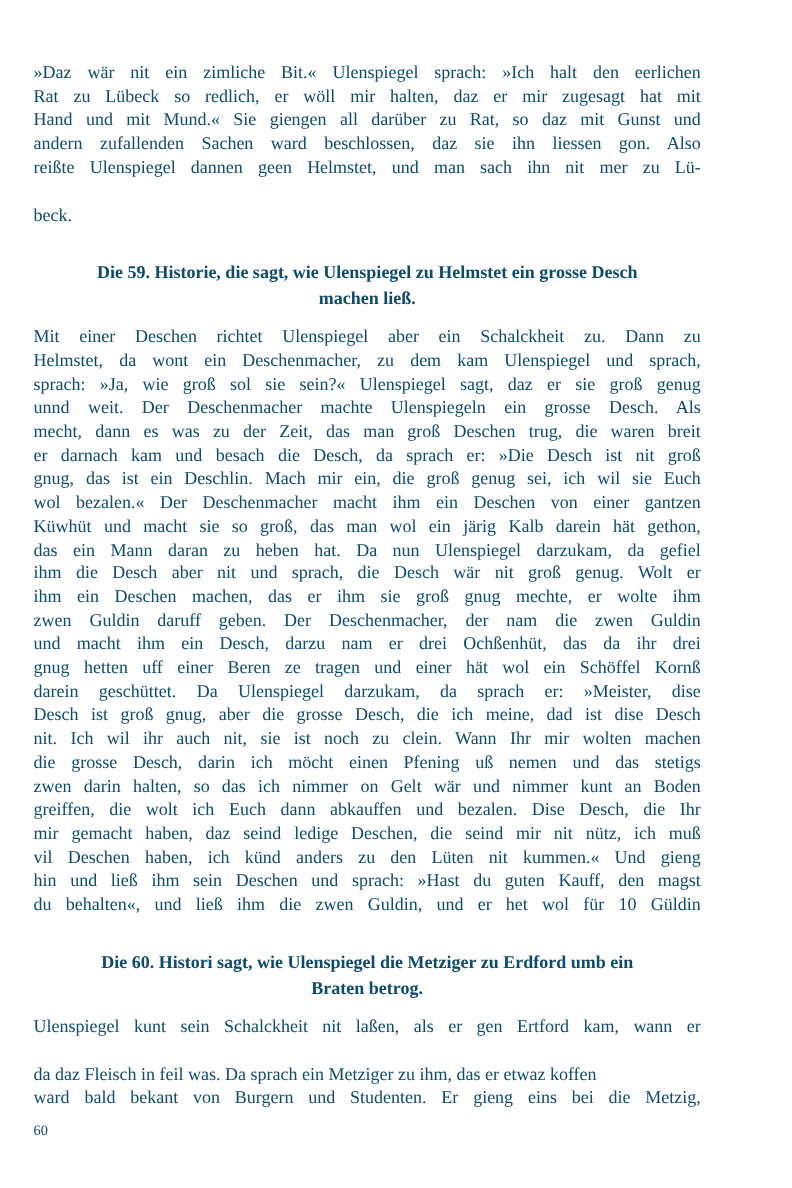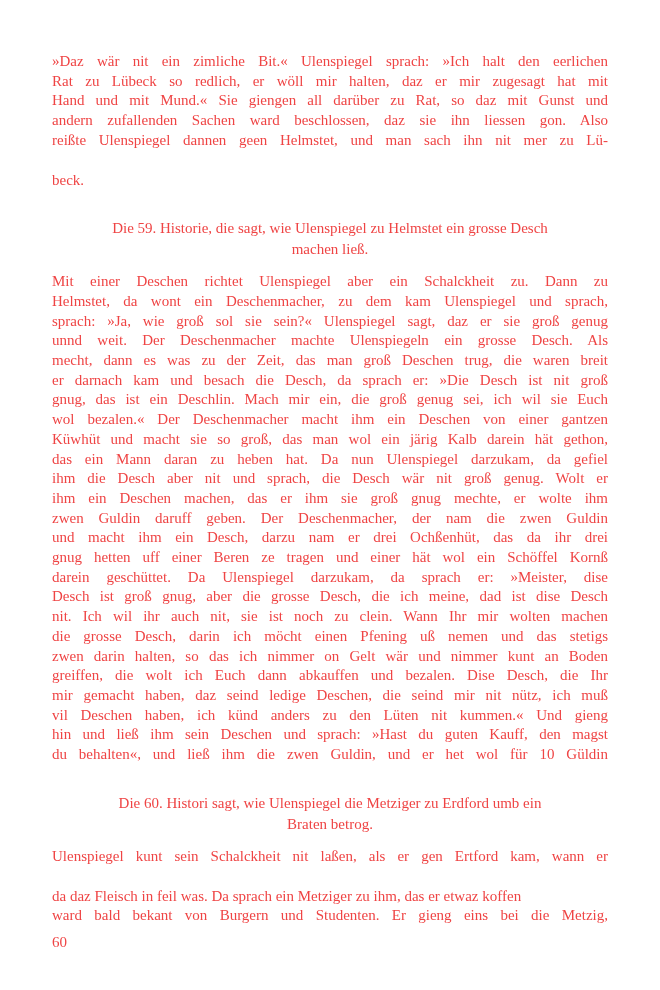--- a/index.html
+++ b/index.html
@@ -9,52 +9,52 @@
   }
   body {
     width: 660px;
     height: 990px;
     overflow: hidden;
   }
   .book-page {
     box-sizing: border-box;
     width: 608px;
     height: 990px;
-    padding: 52px 52px 0 52px;
+    padding: 52px 52px 0 28px;
     background: #ffffff;
-    color: #ef4444;
+    color: #0c4a6e;
     font-family: "Liberation Serif", "DejaVu Serif", serif;
     font-size: 15px;
     line-height: 19.7px;
   }
   .text-column {
     width: 556px;
   }
   .para .line {
     text-align: justify;
     text-align-last: justify;
     white-space: nowrap;
     overflow: hidden;
   }
   .para .line.last {
     text-align: left;
     text-align-last: left;
     margin-top: 20px;
   }
   .heading {
-    font-weight: normal;
+    font-weight: bold;
     margin: 28px 0 12px 0;
     line-height: 21px;
   }
   .heading .line {
     text-align: center;
   }
   .page-number {
     margin-top: 7px;
-    font-size: 15px;
+    font-size: 12px;
     text-align: left;
   }
 </style>
 </head>
 <body>
 
 <div class="book-page">
   <div class="text-column">
       <div class="para">
         <div class="line">»Daz wär nit ein zimliche Bit.« Ulenspiegel sprach: »Ich halt den eerlichen</div>

